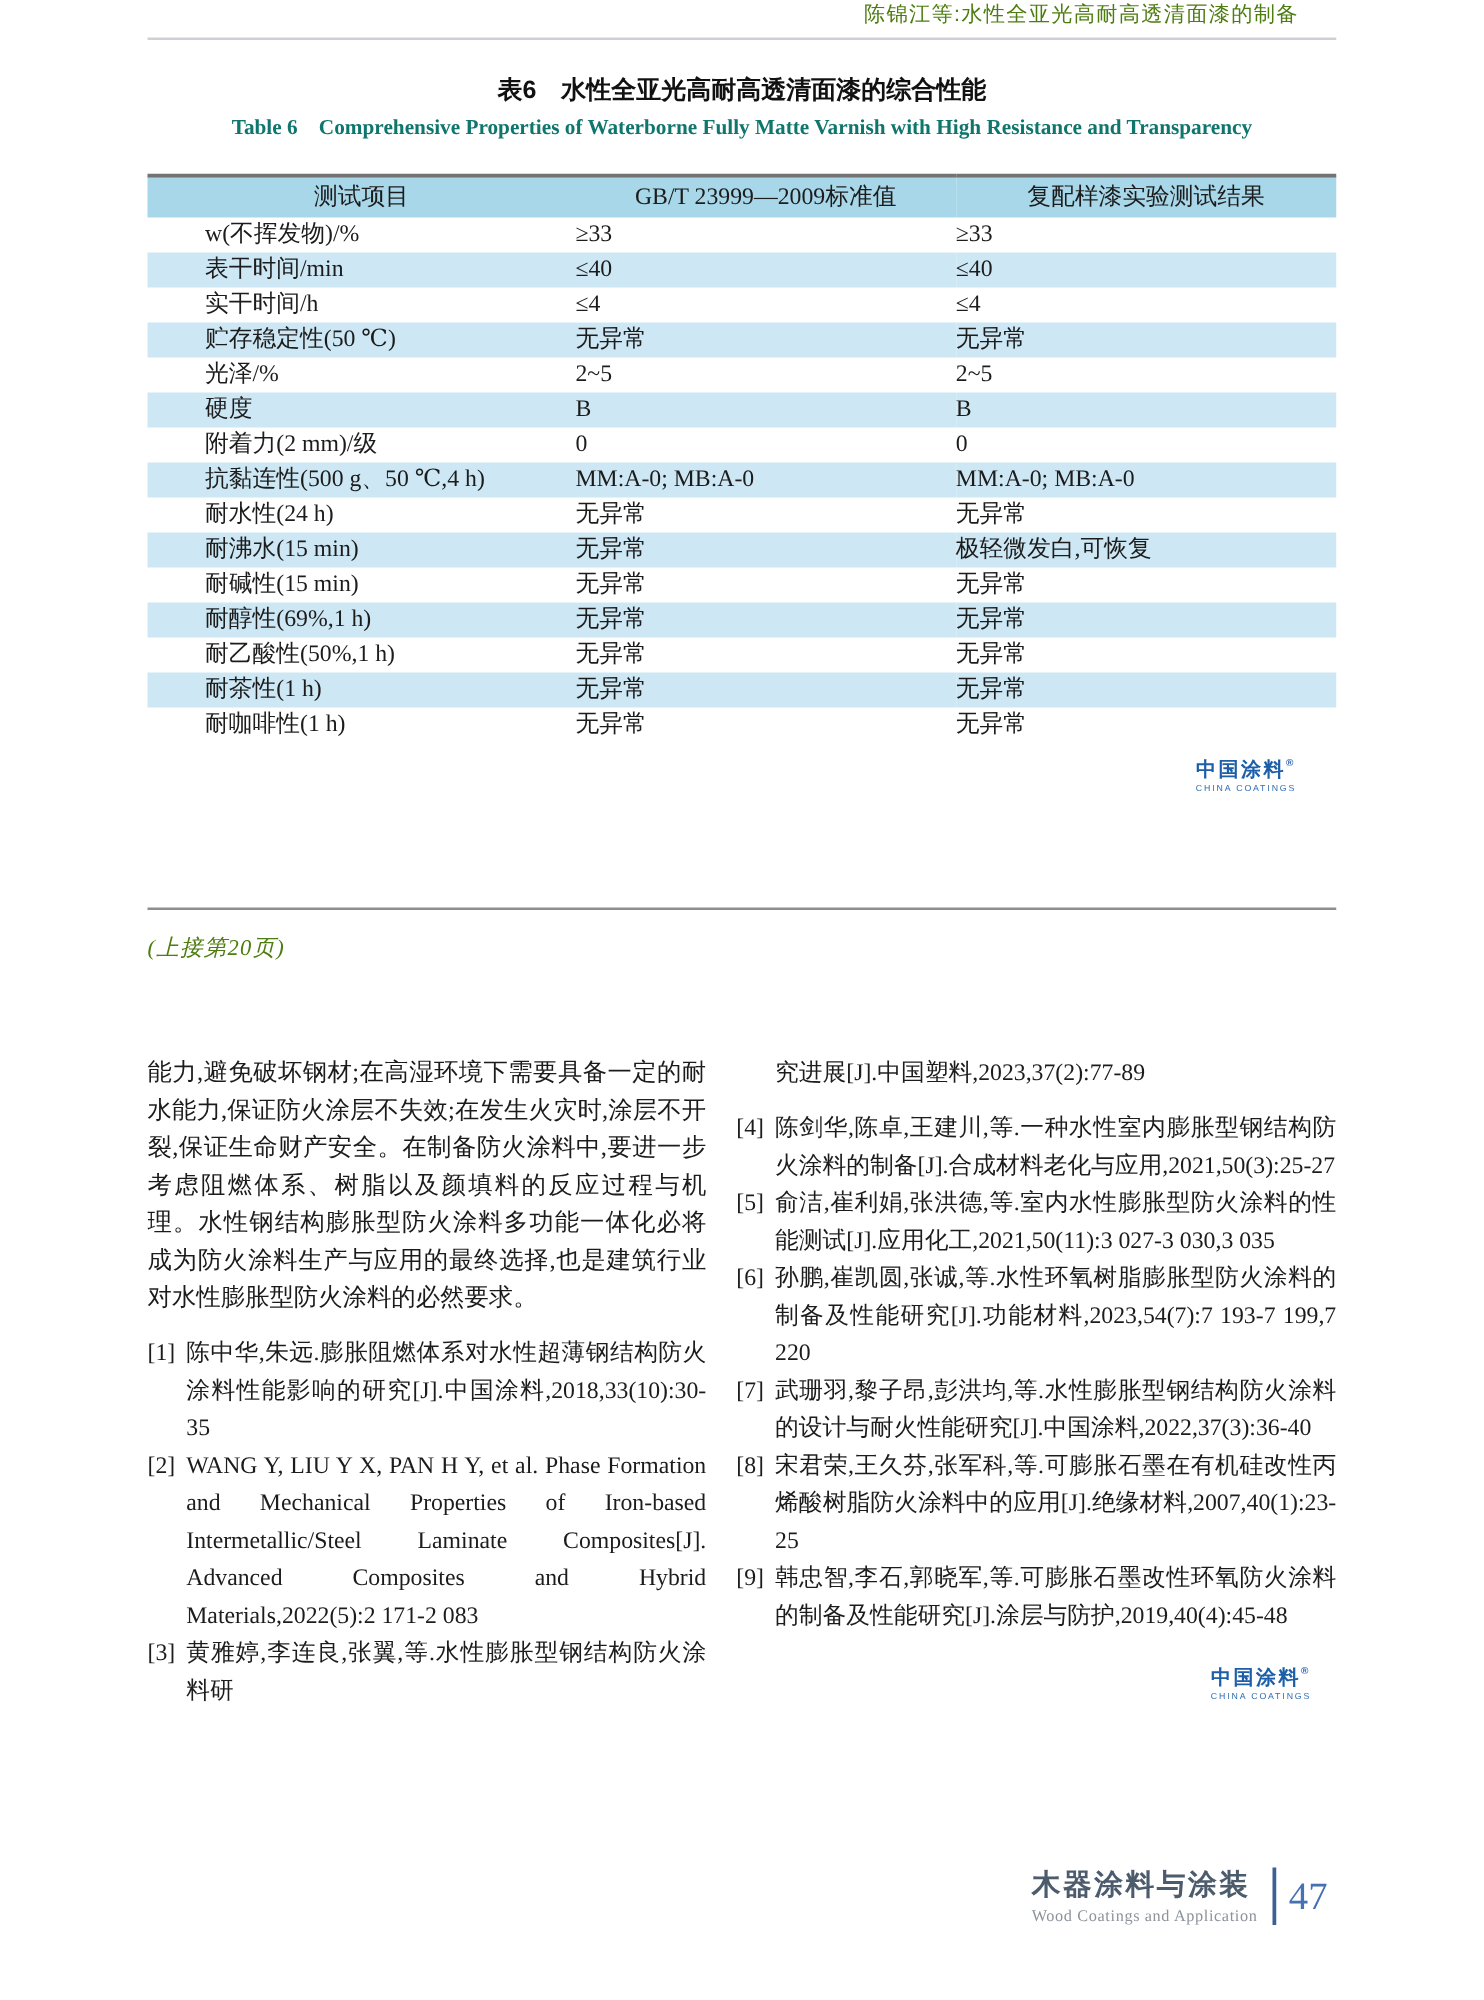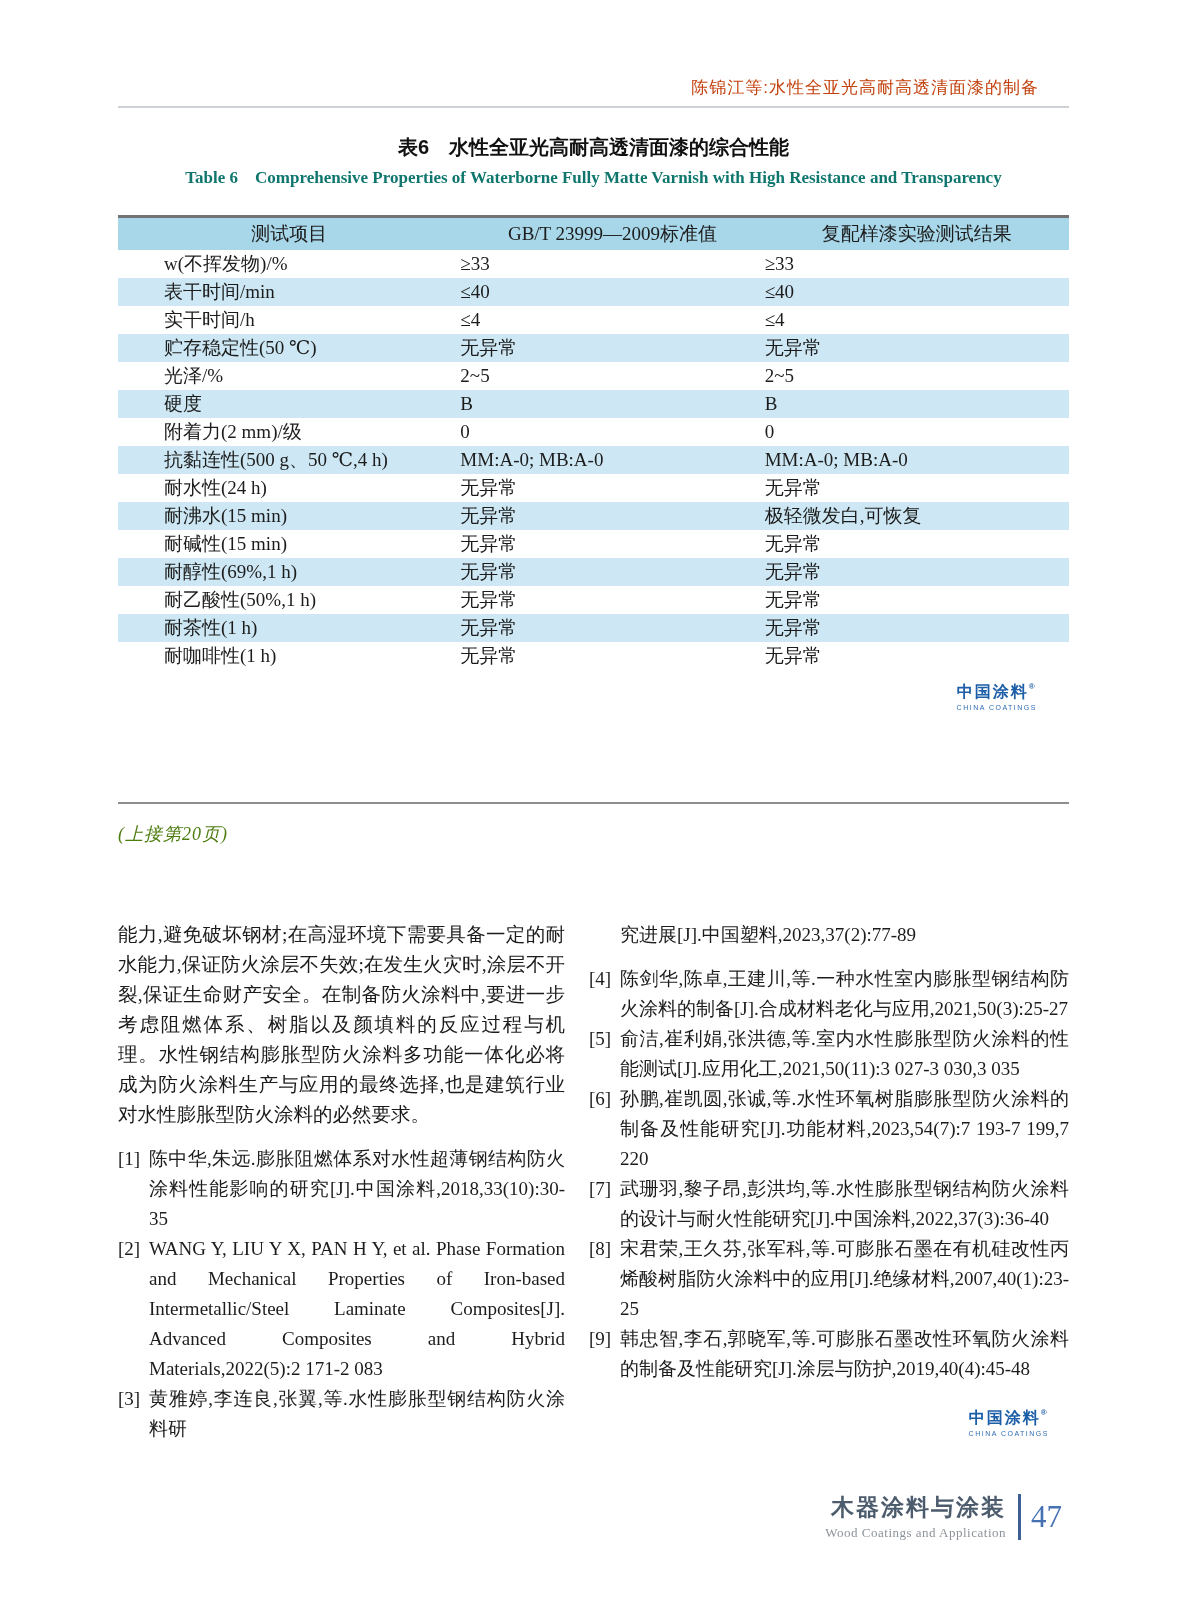--- a/index.html
+++ b/index.html
@@ -10,26 +10,25 @@
     margin:0 auto;
     background:#ffffff;
     font-family:"Liberation Serif","DejaVu Serif",serif;
     color:#1c1c1c;
     overflow:hidden;
   }
   .content { padding:0 118px; }
 
   
   .running-head {
-    padding-top:76px;
     text-align:right;
     padding-right:30px;
     font-family:"Liberation Sans","DejaVu Sans",sans-serif;
     font-size:17px;
-    color:#c2410c;
+    color:#4d7c0f;
     letter-spacing:1px;
   }
   .head-rule { margin-top:7px; height:2px; background:#cdd1d5; }
 
   
   .tbl-title-zh {
     margin-top:26px; text-align:center;
     font-family:"Liberation Sans","DejaVu Sans",sans-serif;
     font-weight:bold; font-size:20px; color:#111;
   }
@@ -121,21 +120,21 @@
   .logo-row2 { margin-top:24px; text-align:right; padding-right:20px; }
 
   
   .footer {
     position:absolute;
     top:1492px;
     right:125px;
     display:flex;
     align-items:center;
   }
-  .f-text { text-align:right; }
+  .f-text { text-align:left; }
   .f-zh {
     font-family:"Liberation Sans","DejaVu Sans",sans-serif;
     font-weight:bold; font-size:23px; color:#4d5c6d; letter-spacing:2px;
   }
   .f-en { font-size:13px; color:#8d939b; margin-top:2px; letter-spacing:0.5px; }
   .f-bar { width:3px; height:46px; background:#3d5f94; margin:0 10px 0 12px; }
   .f-num { font-size:31px; color:#4672b4; }
 </style>
 </head>
 <body>

